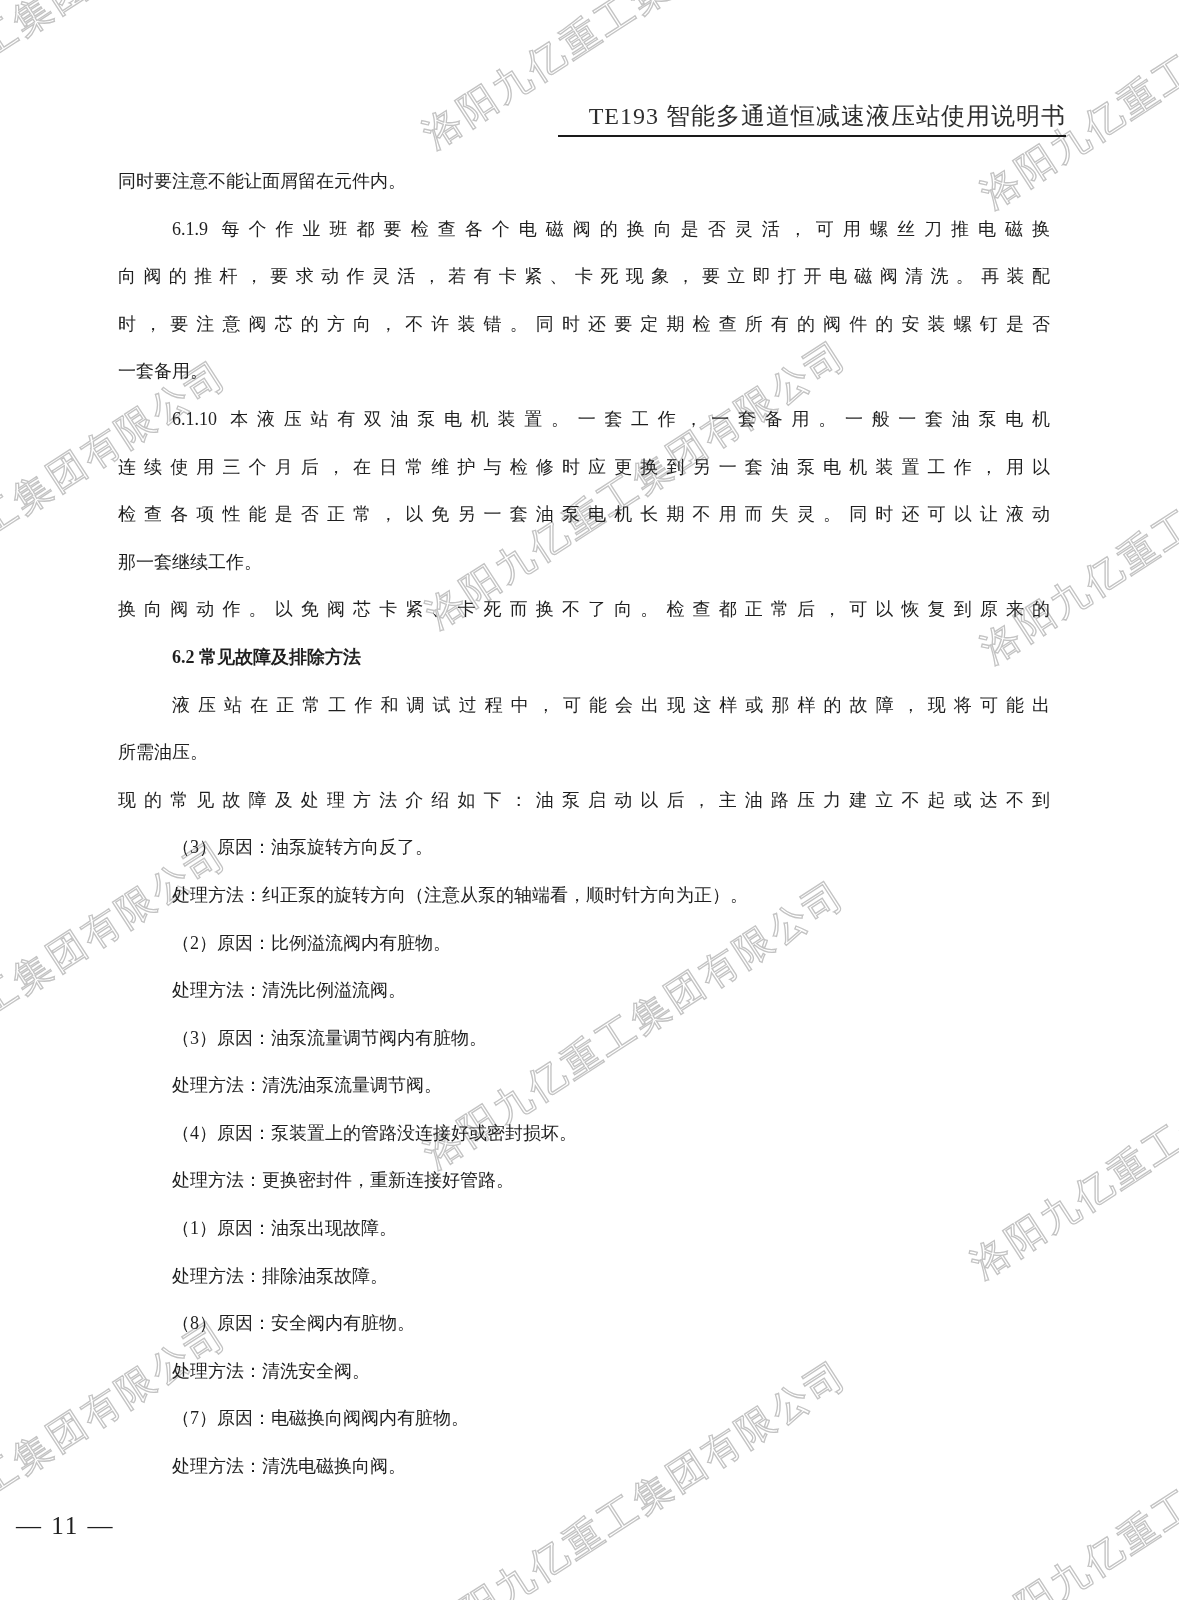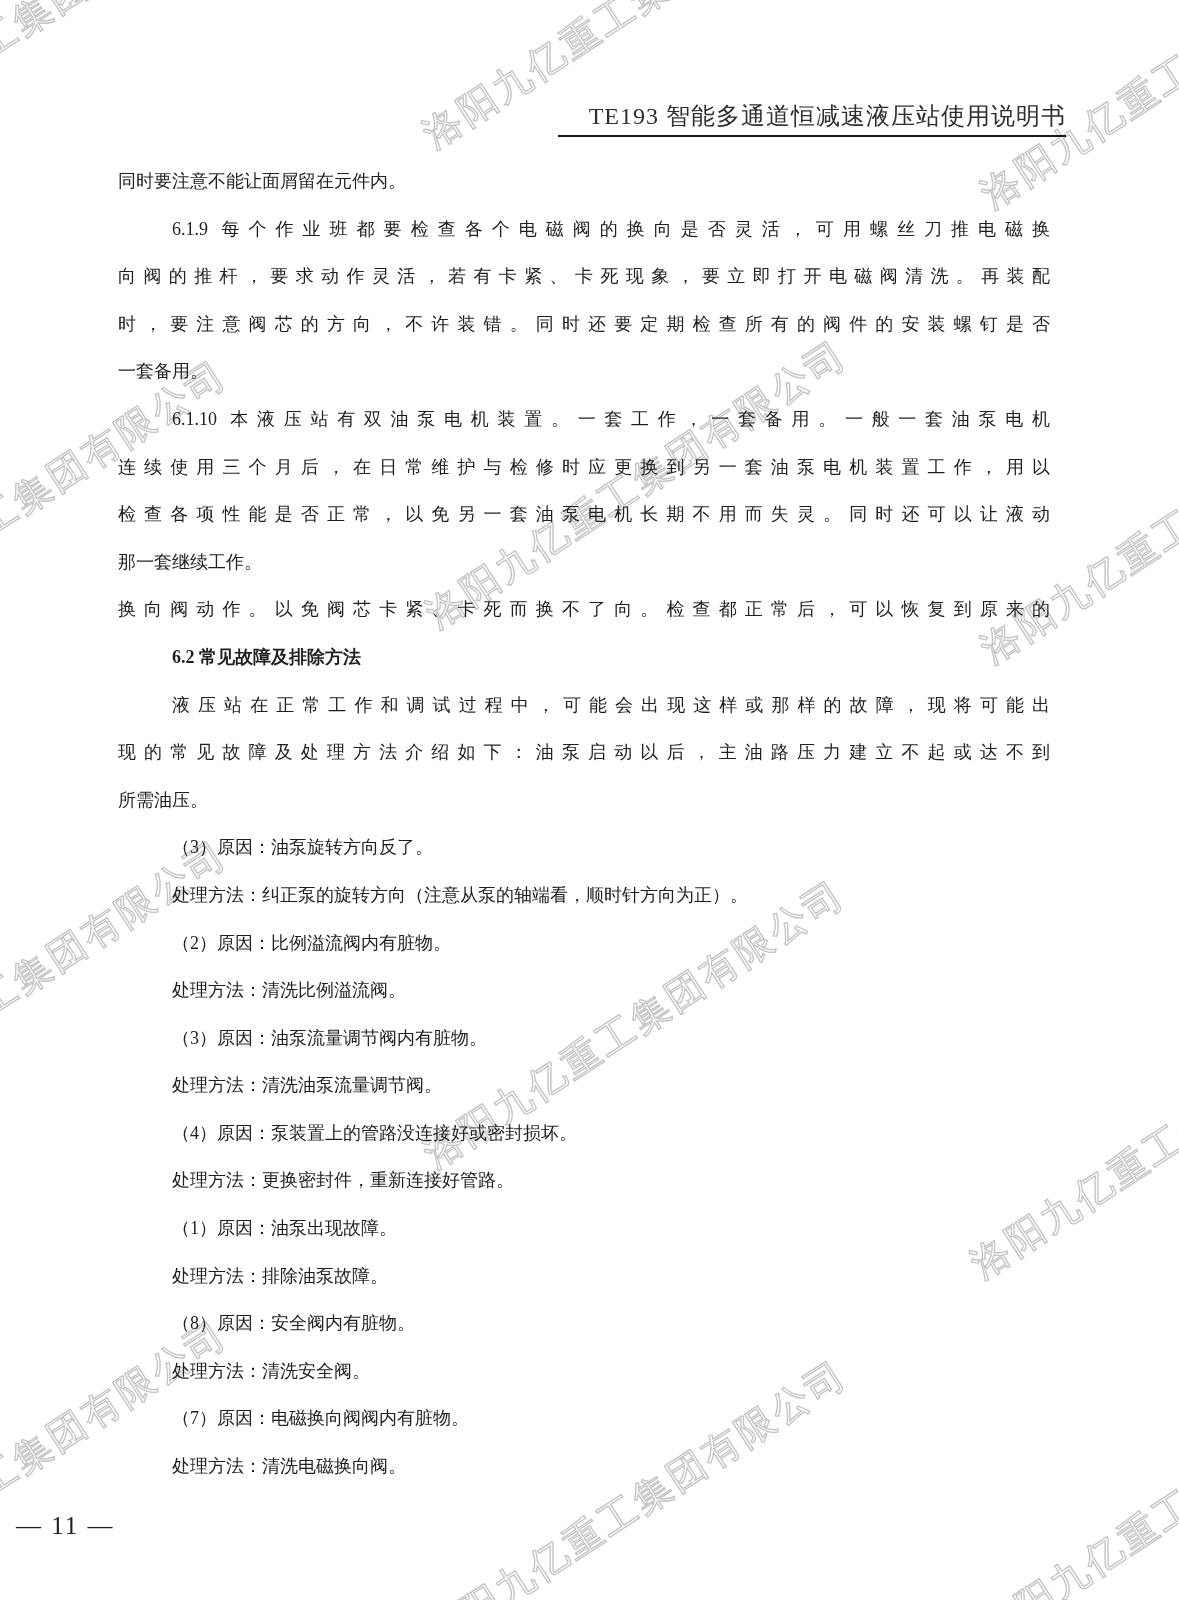--- a/index.html
+++ b/index.html
@@ -102,22 +102,22 @@
       <div class="line full">向阀的推杆，要求动作灵活，若有卡紧、卡死现象，要立即打开电磁阀清洗。再装配</div>
       <div class="line full">时，要注意阀芯的方向，不许装错。同时还要定期检查所有的阀件的安装螺钉是否</div>
       <div class="line">一套备用。</div>
       <div class="line indent full">6.1.10 本液压站有双油泵电机装置。一套工作，一套备用。一般一套油泵电机</div>
       <div class="line full">连续使用三个月后，在日常维护与检修时应更换到另一套油泵电机装置工作，用以</div>
       <div class="line full">检查各项性能是否正常，以免另一套油泵电机长期不用而失灵。同时还可以让液动</div>
       <div class="line">那一套继续工作。</div>
       <div class="line full">换向阀动作。以免阀芯卡紧、卡死而换不了向。检查都正常后，可以恢复到原来的</div>
       <div class="line indent bold">6.2 常见故障及排除方法</div>
       <div class="line indent full">液压站在正常工作和调试过程中，可能会出现这样或那样的故障，现将可能出</div>
+      <div class="line">所需油压。</div>
       <div class="line full">现的常见故障及处理方法介绍如下：油泵启动以后，主油路压力建立不起或达不到</div>
-      <div class="line">所需油压。</div>
       <div class="line indent">（3）原因：油泵旋转方向反了。</div>
       <div class="line indent">处理方法：纠正泵的旋转方向（注意从泵的轴端看，顺时针方向为正）。</div>
       <div class="line indent">（2）原因：比例溢流阀内有脏物。</div>
       <div class="line indent">处理方法：清洗比例溢流阀。</div>
       <div class="line indent">（3）原因：油泵流量调节阀内有脏物。</div>
       <div class="line indent">处理方法：清洗油泵流量调节阀。</div>
       <div class="line indent">（4）原因：泵装置上的管路没连接好或密封损坏。</div>
       <div class="line indent">处理方法：更换密封件，重新连接好管路。</div>
       <div class="line indent">（1）原因：油泵出现故障。</div>
       <div class="line indent">处理方法：排除油泵故障。</div>

